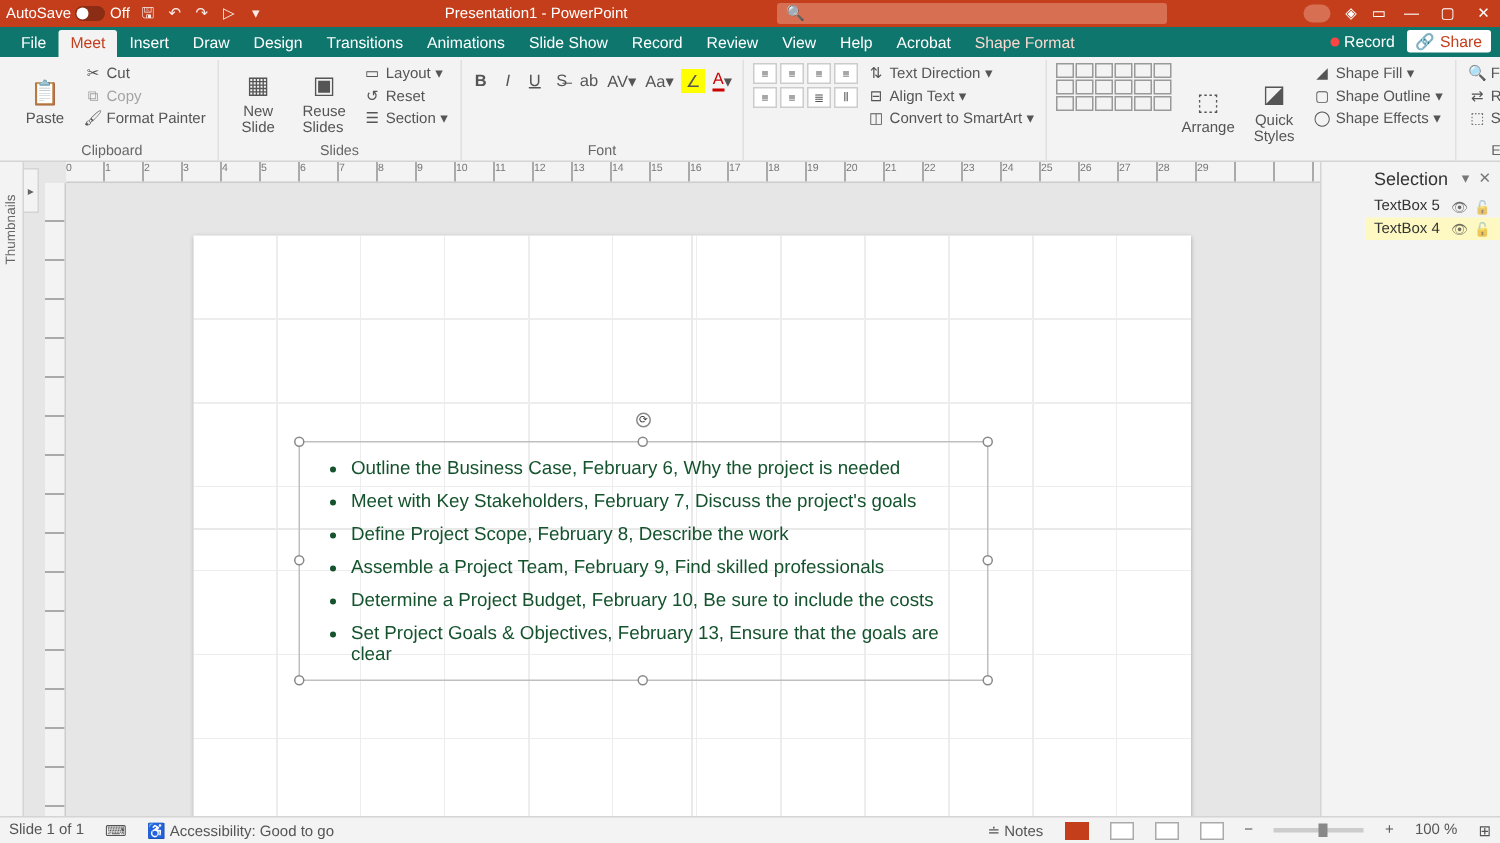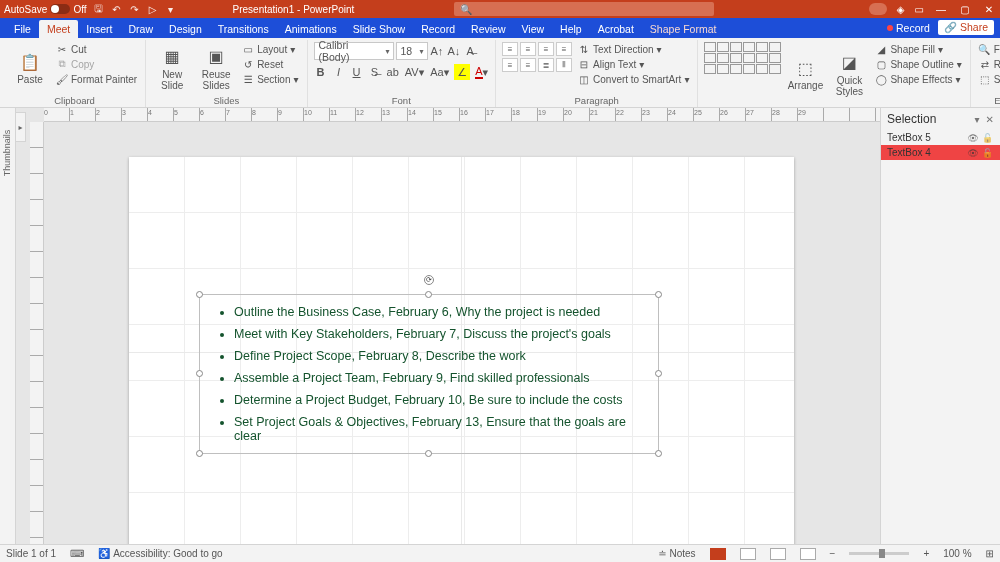--- a/index.html
+++ b/index.html
@@ -5,30 +5,30 @@
 * { margin: 0; padding: 0; box-sizing: border-box; font-family: "Segoe UI", Arial, sans-serif; }
 body { width: 1000px; height: 562px; background: #f3f3f3; overflow: hidden; font-size: 11px; color: #333; display:flex; flex-direction:column; }
 
 
 .titlebar { height: 18px; background: #c43e1c; display: flex; align-items: center; color: #fff; font-size: 10px; padding: 0 4px; }
 .titlebar .left { display: flex; align-items: center; gap: 6px; }
 .titlebar .autosave { display: flex; align-items: center; gap: 3px; }
 .toggle { width: 20px; height: 10px; background: #8b2c14; border-radius: 5px; position: relative; }
 .toggle::after { content:""; position:absolute; width:8px; height:8px; background:#fff; border-radius:50%; top:1px; left:1px; }
 .titlebar .qat-icon { width: 12px; height: 12px; display:flex; align-items:center; justify-content:center; opacity:.9;}
-.titlebar .doc { margin-left: 56px; }
+.titlebar .doc { margin-left: 120px; }
 .titlebar .search { flex: 0 0 260px; margin-left: 100px; background: #d76f52; height: 14px; border-radius: 2px; display:flex; align-items:center; padding:0 6px; gap:4px;}
 .titlebar .search input { background:transparent; border:none; color:#fff; font-size:10px; width:100%; outline:none;}
 .titlebar .search input::placeholder { color: #f5d5cb; }
 .titlebar .spacer { flex: 1; }
 .titlebar .right { display:flex; align-items:center; gap:10px; }
 .titlebar .win-btn { width:14px; text-align:center; }
 
 
-.ribbon-tabs { height: 20px; background: #1d4ed8; display:flex; align-items:flex-end; padding: 0 6px; color:#fff; font-size:10.5px; }
+.ribbon-tabs { height: 20px; background: #0f766e; display:flex; align-items:flex-end; padding: 0 6px; color:#fff; font-size:10.5px; }
 .ribbon-tabs .tab { padding: 3px 8px; cursor:pointer; border-top-left-radius:2px; border-top-right-radius:2px;}
 .ribbon-tabs .tab.active { background:#f3f3f3; color:#c43e1c; }
 .ribbon-tabs .tab.format { color:#f9d9d0; }
 .ribbon-tabs .right-actions { margin-left:auto; display:flex; align-items:center; gap:8px; padding-bottom:3px;}
 .ribbon-tabs .rec { display:flex; align-items:center; gap:3px;}
 .ribbon-tabs .rec .dot { width:6px;height:6px;background:#ff4444;border-radius:50%;}
 .ribbon-tabs .share { background:#fff; color:#c43e1c; padding:1px 6px; border-radius:2px;}
 
 
 .ribbon { height: 70px; background:#f3f3f3; border-bottom:1px solid #d4d4d4; display:flex; font-size:10px; color:#555; padding: 2px 4px 0;}
@@ -70,27 +70,27 @@
 .textbox { position:absolute; left:70px; top:137px; width:460px; border:1px solid #bfbfbf; }
 .textbox .handle { position:absolute; width:7px; height:7px; background:#fff; border:1px solid #888; border-radius:50%;}
 .textbox .h-tl{top:-4px;left:-4px;} .textbox .h-tr{top:-4px;right:-4px;} .textbox .h-bl{bottom:-4px;left:-4px;} .textbox .h-br{bottom:-4px;right:-4px;}
 .textbox .h-tc{top:-4px;left:50%;margin-left:-4px;} .textbox .h-bc{bottom:-4px;left:50%;margin-left:-4px;}
 .textbox .h-ml{top:50%;left:-4px;margin-top:-4px;} .textbox .h-mr{top:50%;right:-4px;margin-top:-4px;}
 .textbox .rotate { position:absolute; top:-20px; left:50%; margin-left:-5px; width:10px; height:10px; border:1px solid #888; border-radius:50%; background:#fff; font-size:7px; display:flex; align-items:center; justify-content:center;}
 .textbox ul { list-style: disc; padding: 6px 14px 6px 34px; font-size:12.5px; color:#14532d; }
 .textbox li { padding: 4px 0; }
 
 
-.selection-pane { width:120px; background:#f3f3f3; border-left:1px solid #d4d4d4; display:flex; flex-direction:column; font-size:10.5px;}
+.selection-pane { width:120px; background:#f3f3f3; border-left:1px solid #d4d4d4; display:flex; flex-direction:column; font-size:10.5px;padding-left:29px;}
 .selection-pane .hdr { display:flex; align-items:center; justify-content:space-between; padding:4px 6px; font-size:12px; color:#333;}
 .selection-pane .hdr .ctl { display:flex; gap:6px; color:#777; font-size:10px;}
 .selection-pane .btns { display:flex; gap:4px; padding:0 6px 4px;}
 .selection-pane .btns button { flex:1; font-size:9.5px; background:#fff; border:1px solid #ccc; padding:1px 0; cursor:pointer;}
 .selection-pane .item { display:flex; align-items:center; padding:2px 6px; font-size:10px; gap:4px;}
-.selection-pane .item.sel { background:#ef4444; }
+.selection-pane .item.sel { background:#fef9c3; }
 .selection-pane .item .eye { margin-left:auto; font-size:9px; opacity:.7;}
 .selection-pane .item .lock { font-size:9px; opacity:.6;}
 
 
 .statusbar { height:18px; background:#f3f3f3; border-top:1px solid #d4d4d4; display:flex; align-items:center; font-size:10px; color:#555; padding:0 6px; gap:14px;}
 .statusbar .spacer { flex:1; }
 .statusbar .viewbtn { width:16px; height:12px; border:1px solid #aaa; background:#fff; cursor:pointer;}
 .statusbar .viewbtn.active { background:#c43e1c; border-color:#c43e1c;}
 .statusbar .zoom-slider { width:60px; height:3px; background:#ccc; position:relative;}
 .statusbar .zoom-slider .thumb { position:absolute; top:-3px; left:50%; width:6px; height:9px; background:#888;}
@@ -177,44 +177,37 @@
 
   <div class="rgroup">
     <div class="content">
       <div class="bigbtn">
           <div class="ico">▦</div>
           <span style="white-space:pre-line;text-align:center">New
 Slide</span>
         </div>
       <div class="bigbtn">
           <div class="ico">▣</div>
-          <span style="white-space:pre-line;text-align:center">Reuse
+          <span style="white-space:pre-line;">Reuse
 Slides</span>
         </div>
       <div class="smallcol">
         <div class="row"><span class="mini-ico">▭</span><span>Layout</span> ▾</div>
         <div class="row">
             <span class="mini-ico">↺</span>
             <span>Reset</span>
           </div>
         <div class="row"><span class="mini-ico">☰</span><span>Section</span> ▾</div>
       </div>
     </div>
     <div class="label">Slides</div>
   </div>
 
   <div class="rgroup">
     <div class="content" style="flex-direction:column;gap:0">
-      <div class="font-row1">
-        <div class="font-name">Calibri (Body)</div>
-        <div class="font-size">18</div>
-        <div class="fbtn">A↑</div>
-        <div class="fbtn">A↓</div>
-        <div class="fbtn">A̶</div>
-      </div>
       <div class="font-row2">
         <div class="fbtn">
             <b>B</b>
           </div>
         <div class="fbtn">
             <i>I</i>
           </div>
         <div class="fbtn">
             <u>U</u>
           </div>
@@ -242,21 +235,20 @@
             <div class="cell">≣</div>
             <div class="cell">⫴</div>
         </div>
       </div>
       <div class="smallcol">
         <div class="row"><span class="mini-ico">⇅</span><span>Text Direction</span> ▾</div>
         <div class="row"><span class="mini-ico">⊟</span><span>Align Text</span> ▾</div>
         <div class="row"><span class="mini-ico">◫</span><span>Convert to SmartArt</span> ▾</div>
       </div>
     </div>
-    <div class="label">Paragraph</div>
   </div>
 
   <div class="rgroup">
     <div class="content">
       <div class="shapes-gallery">
         <div></div>
           <div></div>
           <div></div>
           <div></div>
           <div></div>

